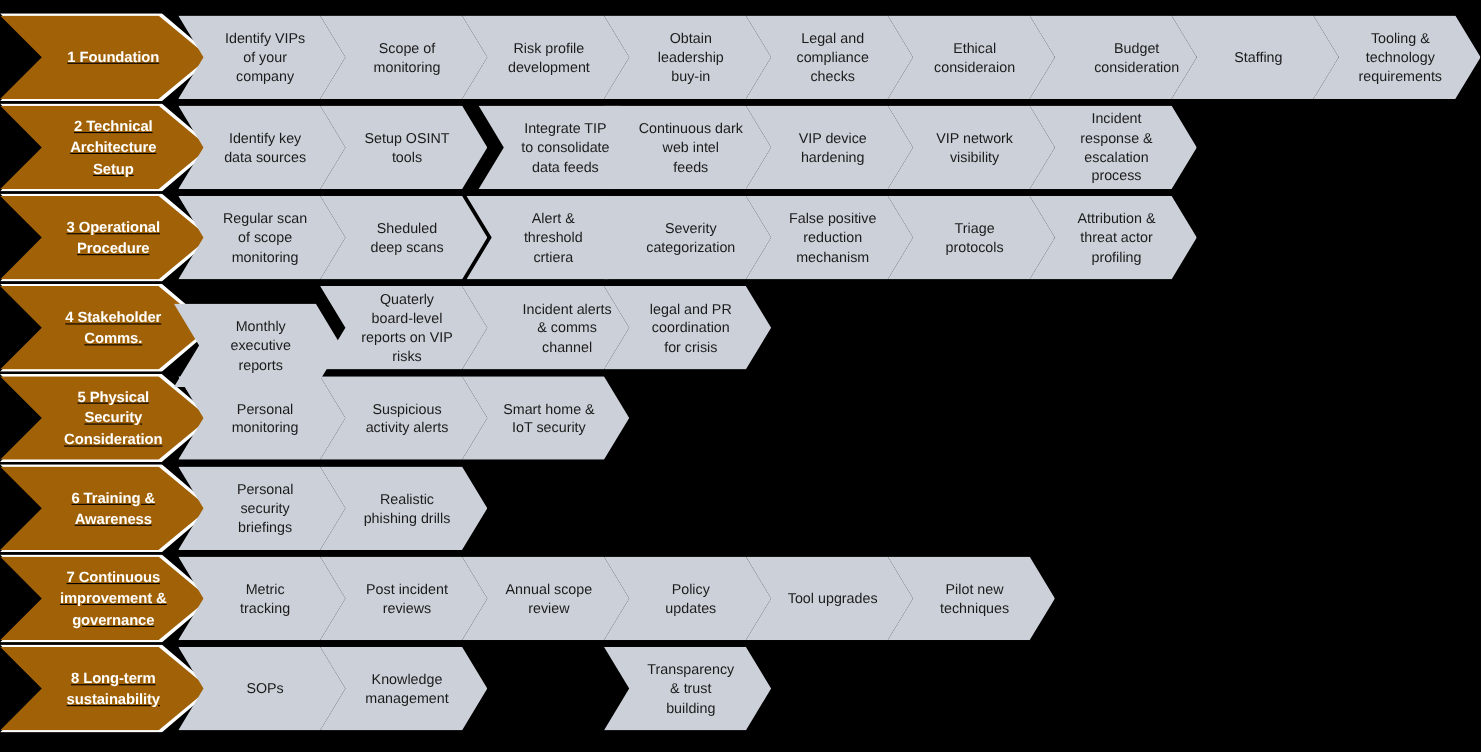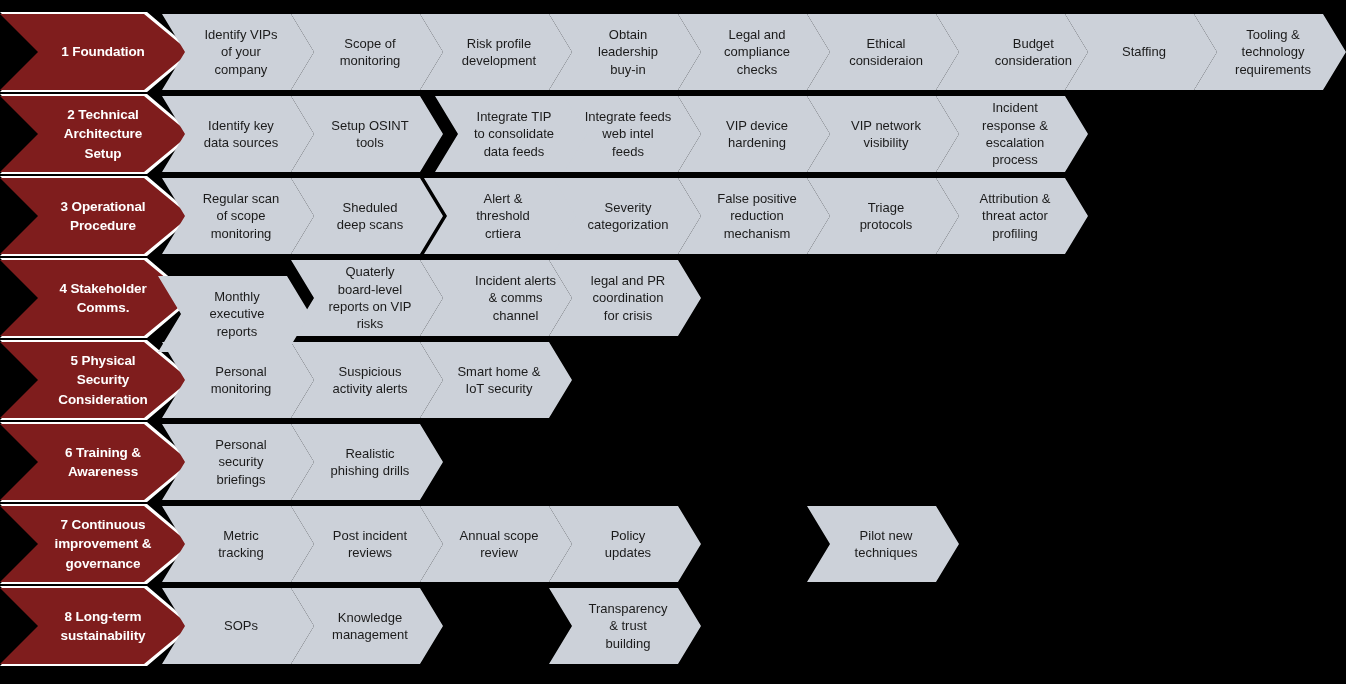--- a/index.html
+++ b/index.html
@@ -31,27 +31,28 @@
     height: 76px;
   }
 
   
   .stage {
     position: absolute;
     left: 0px;
     top: 0px;
     width: 190px;
     height: 76px;
-    background: #7f1d1d;
+    background: #a16207;
     -webkit-clip-path: polygon(0% 0%, 75.8% 0%, 100% 50%, 75.8% 100%, 0% 100%, 20.0% 50%);
     clip-path: polygon(0% 0%, 75.8% 0%, 100% 50%, 75.8% 100%, 0% 100%, 20.0% 50%);
     display: flex;
     align-items: center;
     justify-content: center;
     z-index: 3;
+    text-decoration: underline;
   }
   .stage-outline {
     position: absolute;
     left: 0px;
     top: -2px;
     width: 194px;
     height: 80px;
     background: #ffffff;
     -webkit-clip-path: polygon(0% 0%, 75.8% 0%, 100% 50%, 75.8% 100%, 0% 100%, 20.0% 50%);
     clip-path: polygon(0% 0%, 75.8% 0%, 100% 50%, 75.8% 100%, 0% 100%, 20.0% 50%);
@@ -159,21 +160,21 @@
       <div class="step" style="left: 291px; width: 152px; clip-path: polygon(0% 0%, 84.868% 0%, 100% 50%, 84.868% 100%, 0% 100%, 15.132% 50%); z-index: 9;">
         <span class="step-label">Setup OSINT
 tools</span>
       </div>
       <div class="step" style="left: 435px; width: 152px; clip-path: polygon(0% 0%, 84.868% 0%, 100% 50%, 84.868% 100%, 0% 100%, 15.132% 50%); z-index: 8;">
         <span class="step-label">Integrate TIP
 to consolidate
 data feeds</span>
       </div>
       <div class="step" style="left: 549px; width: 152px; clip-path: polygon(0% 0%, 84.868% 0%, 100% 50%, 84.868% 100%, 0% 100%, 15.132% 50%); z-index: 7;">
-        <span class="step-label">Integrate feeds
+        <span class="step-label">Continuous dark
 web intel
 feeds</span>
       </div>
       <div class="step" style="left: 678px; width: 152px; clip-path: polygon(0% 0%, 84.868% 0%, 100% 50%, 84.868% 100%, 0% 100%, 15.132% 50%); z-index: 6;">
         <span class="step-label">VIP device
 hardening</span>
       </div>
       <div class="step" style="left: 807px; width: 152px; clip-path: polygon(0% 0%, 84.868% 0%, 100% 50%, 84.868% 100%, 0% 100%, 15.132% 50%); z-index: 5;">
         <span class="step-label">VIP network
 visibility</span>
@@ -309,20 +310,23 @@
 reviews</span>
       </div>
       <div class="step" style="left: 420px; width: 152px; clip-path: polygon(0% 0%, 84.868% 0%, 100% 50%, 84.868% 100%, 0% 100%, 15.132% 50%); z-index: 8;">
         <span class="step-label">Annual scope
 review</span>
       </div>
       <div class="step" style="left: 549px; width: 152px; clip-path: polygon(0% 0%, 84.868% 0%, 100% 50%, 84.868% 100%, 0% 100%, 15.132% 50%); z-index: 7;">
         <span class="step-label">Policy
 updates</span>
       </div>
+      <div class="step" style="left: 678px; width: 152px; clip-path: polygon(0% 0%, 84.868% 0%, 100% 50%, 84.868% 100%, 0% 100%, 15.132% 50%); z-index: 6;">
+        <span class="step-label">Tool upgrades</span>
+      </div>
       <div class="step" style="left: 807px; width: 152px; clip-path: polygon(0% 0%, 84.868% 0%, 100% 50%, 84.868% 100%, 0% 100%, 15.132% 50%); z-index: 5;">
         <span class="step-label">Pilot new
 techniques</span>
       </div>
       <div class="stage-shadow"></div>
       <div class="stage-outline"></div>
       <div class="stage">
         <span class="stage-label">7 Continuous
 improvement &amp;
 governance</span>

